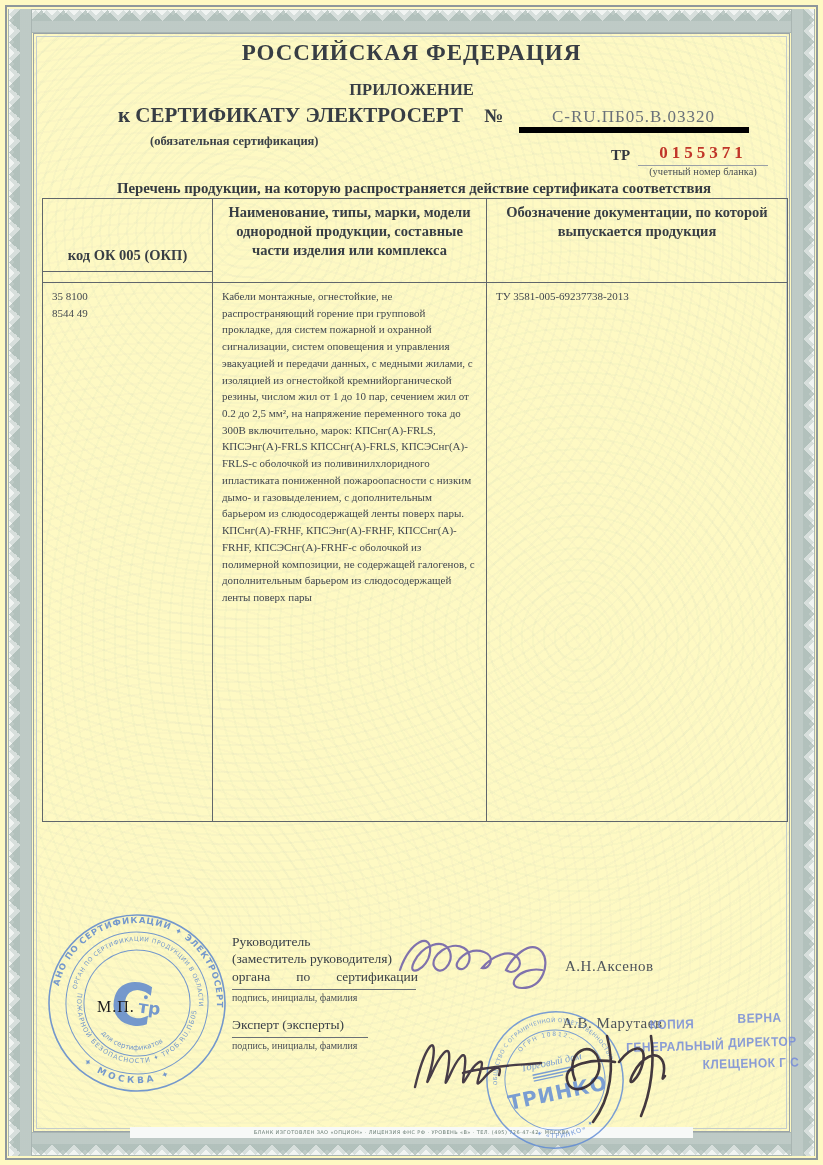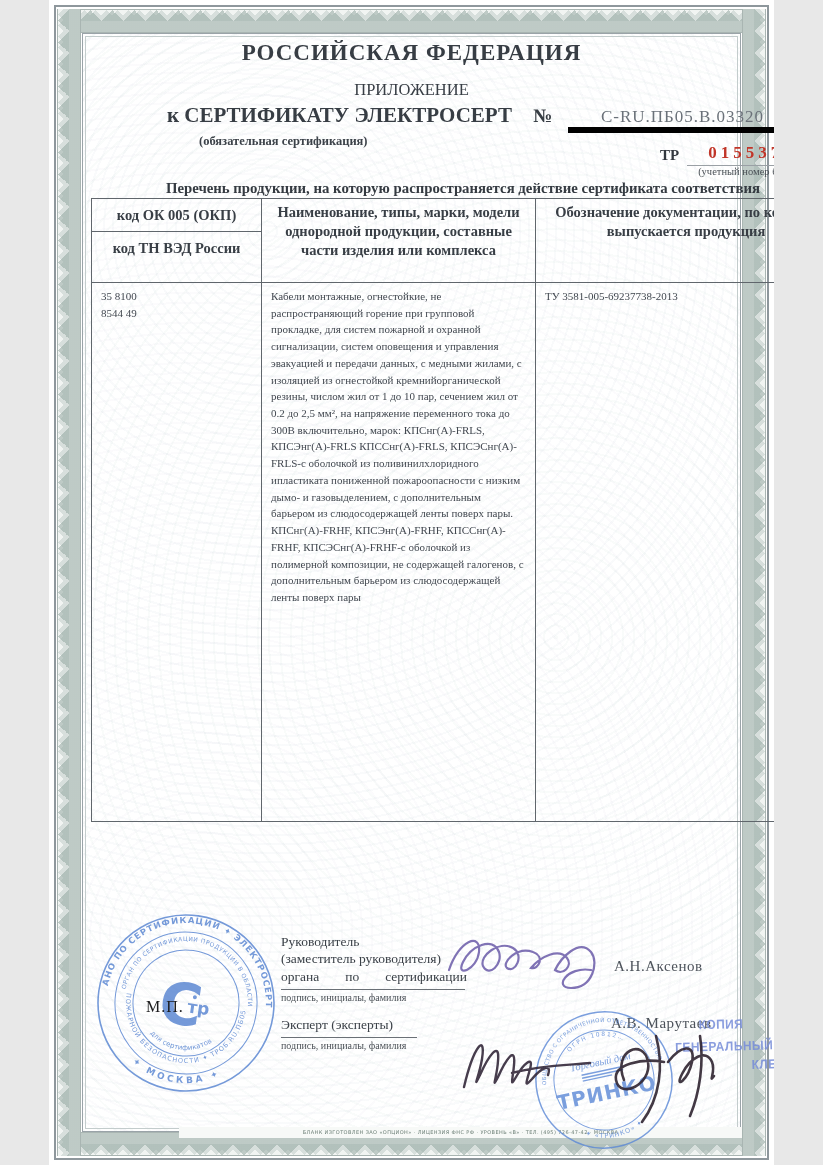--- a/index.html
+++ b/index.html
@@ -1,18 +1,18 @@
 <!DOCTYPE html>
 <html><head>
 <meta charset="utf-8">
 <style>
   html,body{margin:0;padding:0;background:#e8e8e8;}
   .page{
-    position:relative;width:725px;height:1165px;margin:0 auto;
-    background:#ffffff;overflow:hidden;
+    position:relative;width:823px;height:1165px;margin:0 auto;
+    background:#fef9c3;overflow:hidden;
     font-family:"Liberation Serif", serif;color:#40464d;
   }
   
   .page::before{
     content:"";position:absolute;inset:34px;z-index:0;pointer-events:none;
     background:
       repeating-radial-gradient(circle at 28% 18%, rgba(140,165,185,0.05) 0 2px, transparent 2px 9px),
       repeating-radial-gradient(circle at 72% 55%, rgba(140,185,165,0.05) 0 2px, transparent 2px 11px),
       repeating-radial-gradient(circle at 18% 82%, rgba(165,150,190,0.04) 0 2px, transparent 2px 10px);
   }
@@ -43,21 +43,21 @@
     border-left:1px solid rgba(110,130,125,.55);border-right:1px solid rgba(110,130,125,.55);
     background-image:
       conic-gradient(from 225deg at 100% 50%, rgba(148,168,162,.55) 0deg 90deg, transparent 90deg),
       conic-gradient(from 225deg at 100% 50%, rgba(148,168,162,.28) 0deg 90deg, transparent 90deg);
     background-size:22px 22px, 11px 11px;background-repeat:repeat-y;background-position:top right;}
 
   .abs{position:absolute;z-index:2;}
   
   .title{left:0;right:0;top:40px;text-align:center;font-size:23px;font-weight:bold;
     letter-spacing:1px;color:#373d44;}
-  .subtitle{left:0;right:0;top:80px;text-align:center;font-size:16.5px;font-weight:normal;color:#383e45;}
+  .subtitle{left:0;right:0;top:80px;text-align:center;font-size:16.5px;font-weight:bold;color:#383e45;}
   .certline{left:118px;top:103px;font-weight:bold;font-size:21px;color:#373d44;white-space:nowrap;}
   .certline .no{font-size:19px;margin-left:16px;}
   .certline .certnum{display:inline-block;font-weight:normal;font-size:17px;color:#6a7179;
     letter-spacing:1px;border-bottom:6px solid #000000;min-width:230px;text-align:center;
     vertical-align:baseline;margin-left:10px;}
   .mandatory{left:150px;top:134px;width:410px;text-align:left;font-size:12.5px;font-weight:bold;color:#3c4249;}
   .tr-label{left:611px;top:147px;font-size:15px;font-weight:bold;color:#33383f;}
   .blank-num{left:638px;top:143px;width:130px;text-align:center;font-size:17px;font-weight:bold;
     color:#c13629;letter-spacing:4px;border-bottom:1px solid #9aa0a5;padding-bottom:2px;}
   .blank-cap{left:630px;top:166px;width:146px;text-align:center;font-size:10.5px;color:#4a5056;}
@@ -66,21 +66,21 @@
   
   .ptable{left:42px;top:198px;width:744px;height:622px;display:grid;
     grid-template-columns:170px 274px 1fr;grid-template-rows:84px 1fr;
     border:1px solid #60666c;background:transparent;}
   .cell{border-right:1px solid #60666c;border-bottom:1px solid #60666c;overflow:hidden;}
   .cell.lastcol{border-right:none;}
   .cell.bodyrow{border-bottom:none;}
   .th{font-weight:bold;font-size:14.5px;line-height:1.32;text-align:center;color:#383e45;
     display:flex;flex-direction:column;justify-content:flex-start;padding:4px 6px;}
   .th.codes{padding:0;}
-  .th.codes .l1{padding:7px 4px 6px;border-bottom:1px solid #60666c;}
+  .th.codes .l1{padding:7px 4px 6px;border-bottom:1px solid #60666c;margin-top:40px;}
   .th.codes .l2{padding:7px 4px;}
   .td{font-size:11px;line-height:1.52;padding:5px 9px;color:#424850;}
   .td .codeline{display:block;}
   
   .roleblock{left:232px;top:933px;width:186px;font-size:13.5px;line-height:1.28;color:#3b4148;}
   .roleblock .j{text-align:justify;text-align-last:justify;}
   .sigline1{left:232px;top:989px;width:184px;border-top:1px solid #6a7076;}
   .sigcap1{left:232px;top:992px;font-size:10px;color:#4b5157;}
   .headname{left:565px;top:958px;font-size:15px;color:#4d535b;letter-spacing:.5px;}
   .expertrole{left:232px;top:1017px;font-size:13.5px;color:#3b4148;}

